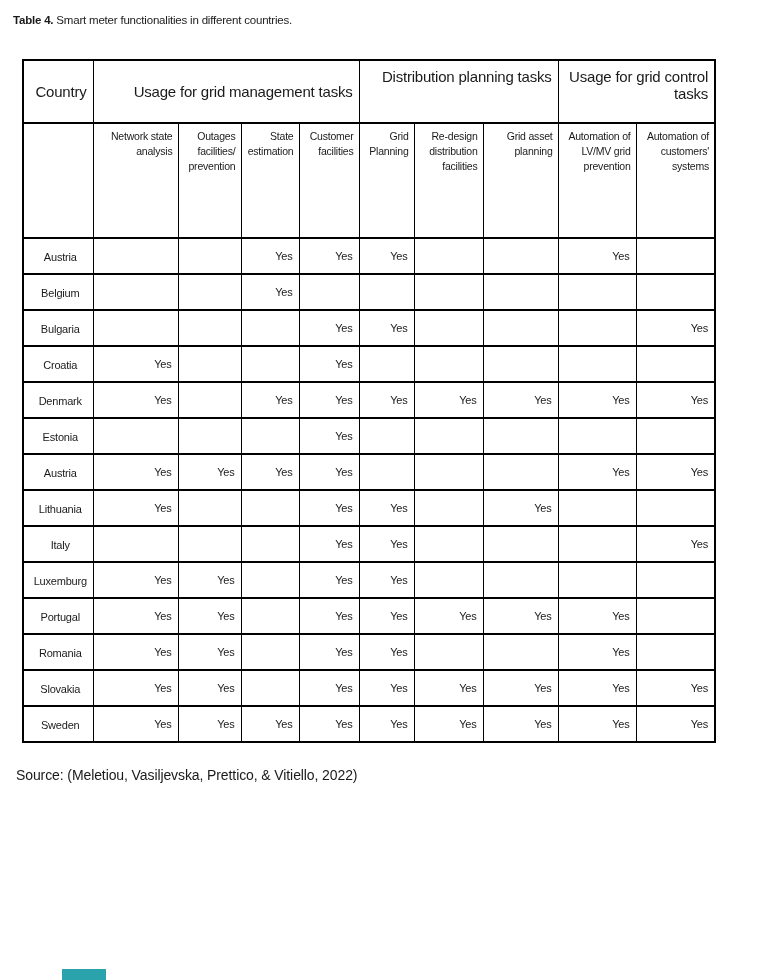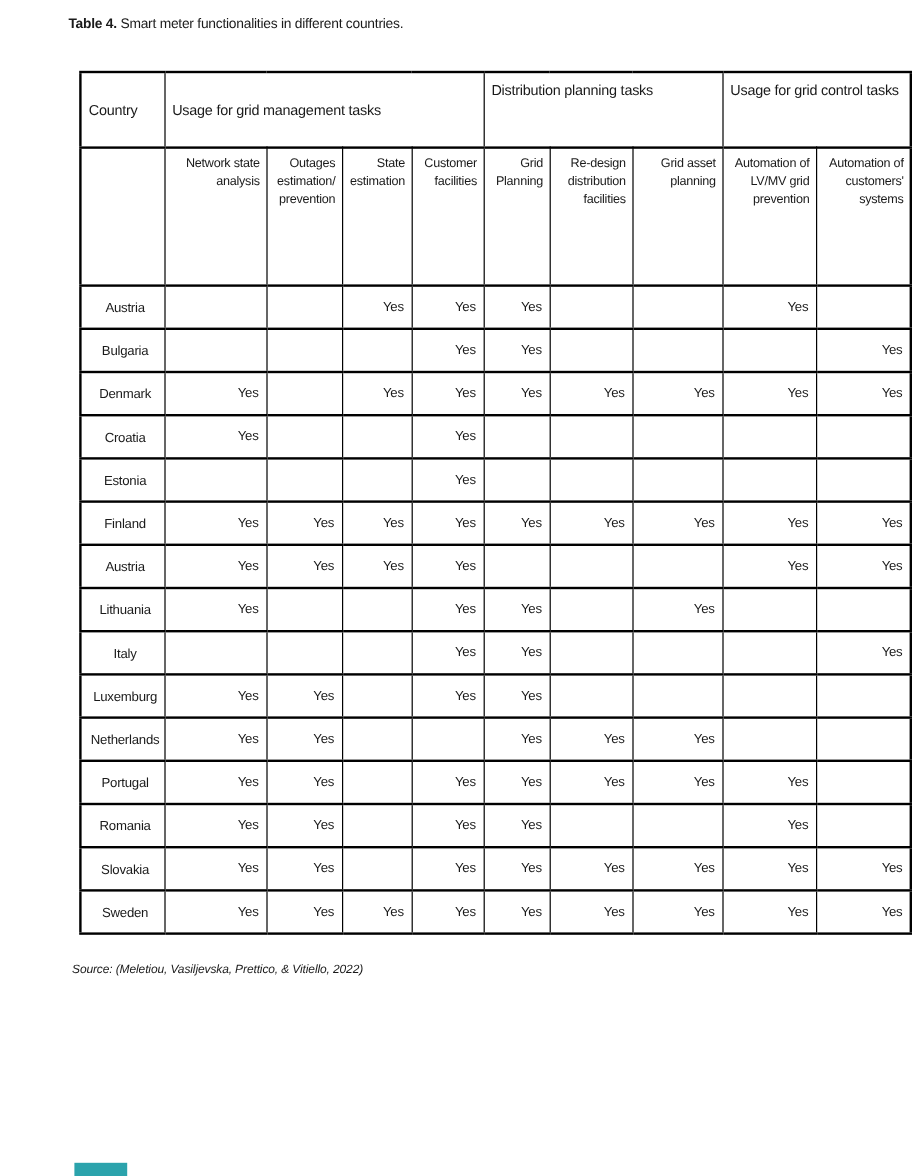--- a/index.html
+++ b/index.html
@@ -10,21 +10,20 @@
   body {
     width: 767px;
     height: 980px;
     position: relative;
     font-family: "Liberation Sans", sans-serif;
     color: #1a1a1a;
     overflow: hidden;
   }
   .page {
     padding: 14px 0 0 13px;
-    margin-left: 44px;
   }
   .doc-title {
     font-size: 11.5px;
     letter-spacing: -0.2px;
     margin: 0 0 0 0;
   }
   .doc-title .t-label { font-weight: bold; }
   .tablewrap { margin: 33px 0 0 9px; }
 
   table.smt {
@@ -39,22 +38,22 @@
     border-top: 2px solid #000;
     border-bottom: 2px solid #000;
     font-weight: normal;
     letter-spacing: -0.2px;
     overflow: hidden;
   }
   table.smt { border: 2px solid #000; }
 
   th.gh {
     font-weight: bold;
-    font-size: 12px;
-    text-align: left;
+    font-size: 15px;
+    text-align: right;
     padding: 4px 6px;
     height: 50px;
   }
   th.gh.v-mid { vertical-align: middle; }
   th.gh.v-top { vertical-align: top; padding-top: 7px; }
 
   th.sh {
     font-size: 10.5px;
     text-align: right;
     vertical-align: top;
@@ -74,22 +73,21 @@
   }
   td.val {
     font-size: 11px;
     text-align: right;
     padding: 2px 6px 2px 2px;
     vertical-align: middle;
   }
 
   .footer-source {
     margin: 24px 0 0 3px;
-    font-style: italic;
-    font-size: 10px;
+    font-size: 14px;
     letter-spacing: -0.1px;
   }
   .accent-bar {
     position: absolute;
     left: 62px;
     top: 969px;
     width: 44px;
     height: 11px;
   }
 </style>
@@ -119,21 +117,21 @@
       <thead>
         <tr id="group-header-row">
             <th colspan="1" class="gh v-mid">Country</th>
             <th colspan="4" class="gh v-mid">Usage for grid management tasks</th>
             <th colspan="3" class="gh v-top">Distribution planning tasks</th>
             <th colspan="2" class="gh v-top">Usage for grid control tasks</th>
           </tr>
         <tr id="sub-header-row">
             <th class="sh blank"></th>
             <th class="sh offset">Network state analysis</th>
-            <th class="sh">Outages estimation/ prevention</th>
+            <th class="sh">Outages facilities/ prevention</th>
             <th class="sh">State estimation</th>
             <th class="sh">Customer facilities</th>
             <th class="sh">Grid Planning</th>
             <th class="sh">Re-design distribution facilities</th>
             <th class="sh">Grid asset planning</th>
             <th class="sh">Automation of LV/MV grid prevention</th>
             <th class="sh">Automation of customers' systems</th>
           </tr>
       </thead>
       <tbody id="table-body">
@@ -143,80 +141,80 @@
             <td class="val"></td>
             <td class="val">Yes</td>
             <td class="val">Yes</td>
             <td class="val">Yes</td>
             <td class="val"></td>
             <td class="val"></td>
             <td class="val">Yes</td>
             <td class="val"></td>
           </tr>
           <tr>
+            <td class="country">Belgium</td>
+            <td class="val"></td>
+            <td class="val"></td>
+            <td class="val">Yes</td>
+            <td class="val"></td>
+            <td class="val"></td>
+            <td class="val"></td>
+            <td class="val"></td>
+            <td class="val"></td>
+            <td class="val"></td>
+          </tr>
+          <tr>
             <td class="country">Bulgaria</td>
             <td class="val"></td>
             <td class="val"></td>
             <td class="val"></td>
             <td class="val">Yes</td>
             <td class="val">Yes</td>
             <td class="val"></td>
             <td class="val"></td>
             <td class="val"></td>
             <td class="val">Yes</td>
           </tr>
           <tr>
+            <td class="country">Croatia</td>
+            <td class="val">Yes</td>
+            <td class="val"></td>
+            <td class="val"></td>
+            <td class="val">Yes</td>
+            <td class="val"></td>
+            <td class="val"></td>
+            <td class="val"></td>
+            <td class="val"></td>
+            <td class="val"></td>
+          </tr>
+          <tr>
             <td class="country">Denmark</td>
             <td class="val">Yes</td>
             <td class="val"></td>
             <td class="val">Yes</td>
             <td class="val">Yes</td>
             <td class="val">Yes</td>
             <td class="val">Yes</td>
             <td class="val">Yes</td>
             <td class="val">Yes</td>
             <td class="val">Yes</td>
           </tr>
           <tr>
-            <td class="country">Croatia</td>
-            <td class="val">Yes</td>
-            <td class="val"></td>
-            <td class="val"></td>
-            <td class="val">Yes</td>
-            <td class="val"></td>
-            <td class="val"></td>
-            <td class="val"></td>
-            <td class="val"></td>
-            <td class="val"></td>
-          </tr>
-          <tr>
             <td class="country">Estonia</td>
             <td class="val"></td>
             <td class="val"></td>
             <td class="val"></td>
             <td class="val">Yes</td>
             <td class="val"></td>
             <td class="val"></td>
             <td class="val"></td>
             <td class="val"></td>
             <td class="val"></td>
           </tr>
           <tr>
-            <td class="country">Finland</td>
-            <td class="val">Yes</td>
-            <td class="val">Yes</td>
-            <td class="val">Yes</td>
-            <td class="val">Yes</td>
-            <td class="val">Yes</td>
-            <td class="val">Yes</td>
-            <td class="val">Yes</td>
-            <td class="val">Yes</td>
-            <td class="val">Yes</td>
-          </tr>
-          <tr>
             <td class="country">Austria</td>
             <td class="val">Yes</td>
             <td class="val">Yes</td>
             <td class="val">Yes</td>
             <td class="val">Yes</td>
             <td class="val"></td>
             <td class="val"></td>
             <td class="val"></td>
             <td class="val">Yes</td>
             <td class="val">Yes</td>
@@ -247,32 +245,20 @@
           </tr>
           <tr>
             <td class="country">Luxemburg</td>
             <td class="val">Yes</td>
             <td class="val">Yes</td>
             <td class="val"></td>
             <td class="val">Yes</td>
             <td class="val">Yes</td>
             <td class="val"></td>
             <td class="val"></td>
-            <td class="val"></td>
-            <td class="val"></td>
-          </tr>
-          <tr>
-            <td class="country">Netherlands</td>
-            <td class="val">Yes</td>
-            <td class="val">Yes</td>
-            <td class="val"></td>
-            <td class="val"></td>
-            <td class="val">Yes</td>
-            <td class="val">Yes</td>
-            <td class="val">Yes</td>
             <td class="val"></td>
             <td class="val"></td>
           </tr>
           <tr>
             <td class="country">Portugal</td>
             <td class="val">Yes</td>
             <td class="val">Yes</td>
             <td class="val"></td>
             <td class="val">Yes</td>
             <td class="val">Yes</td>

